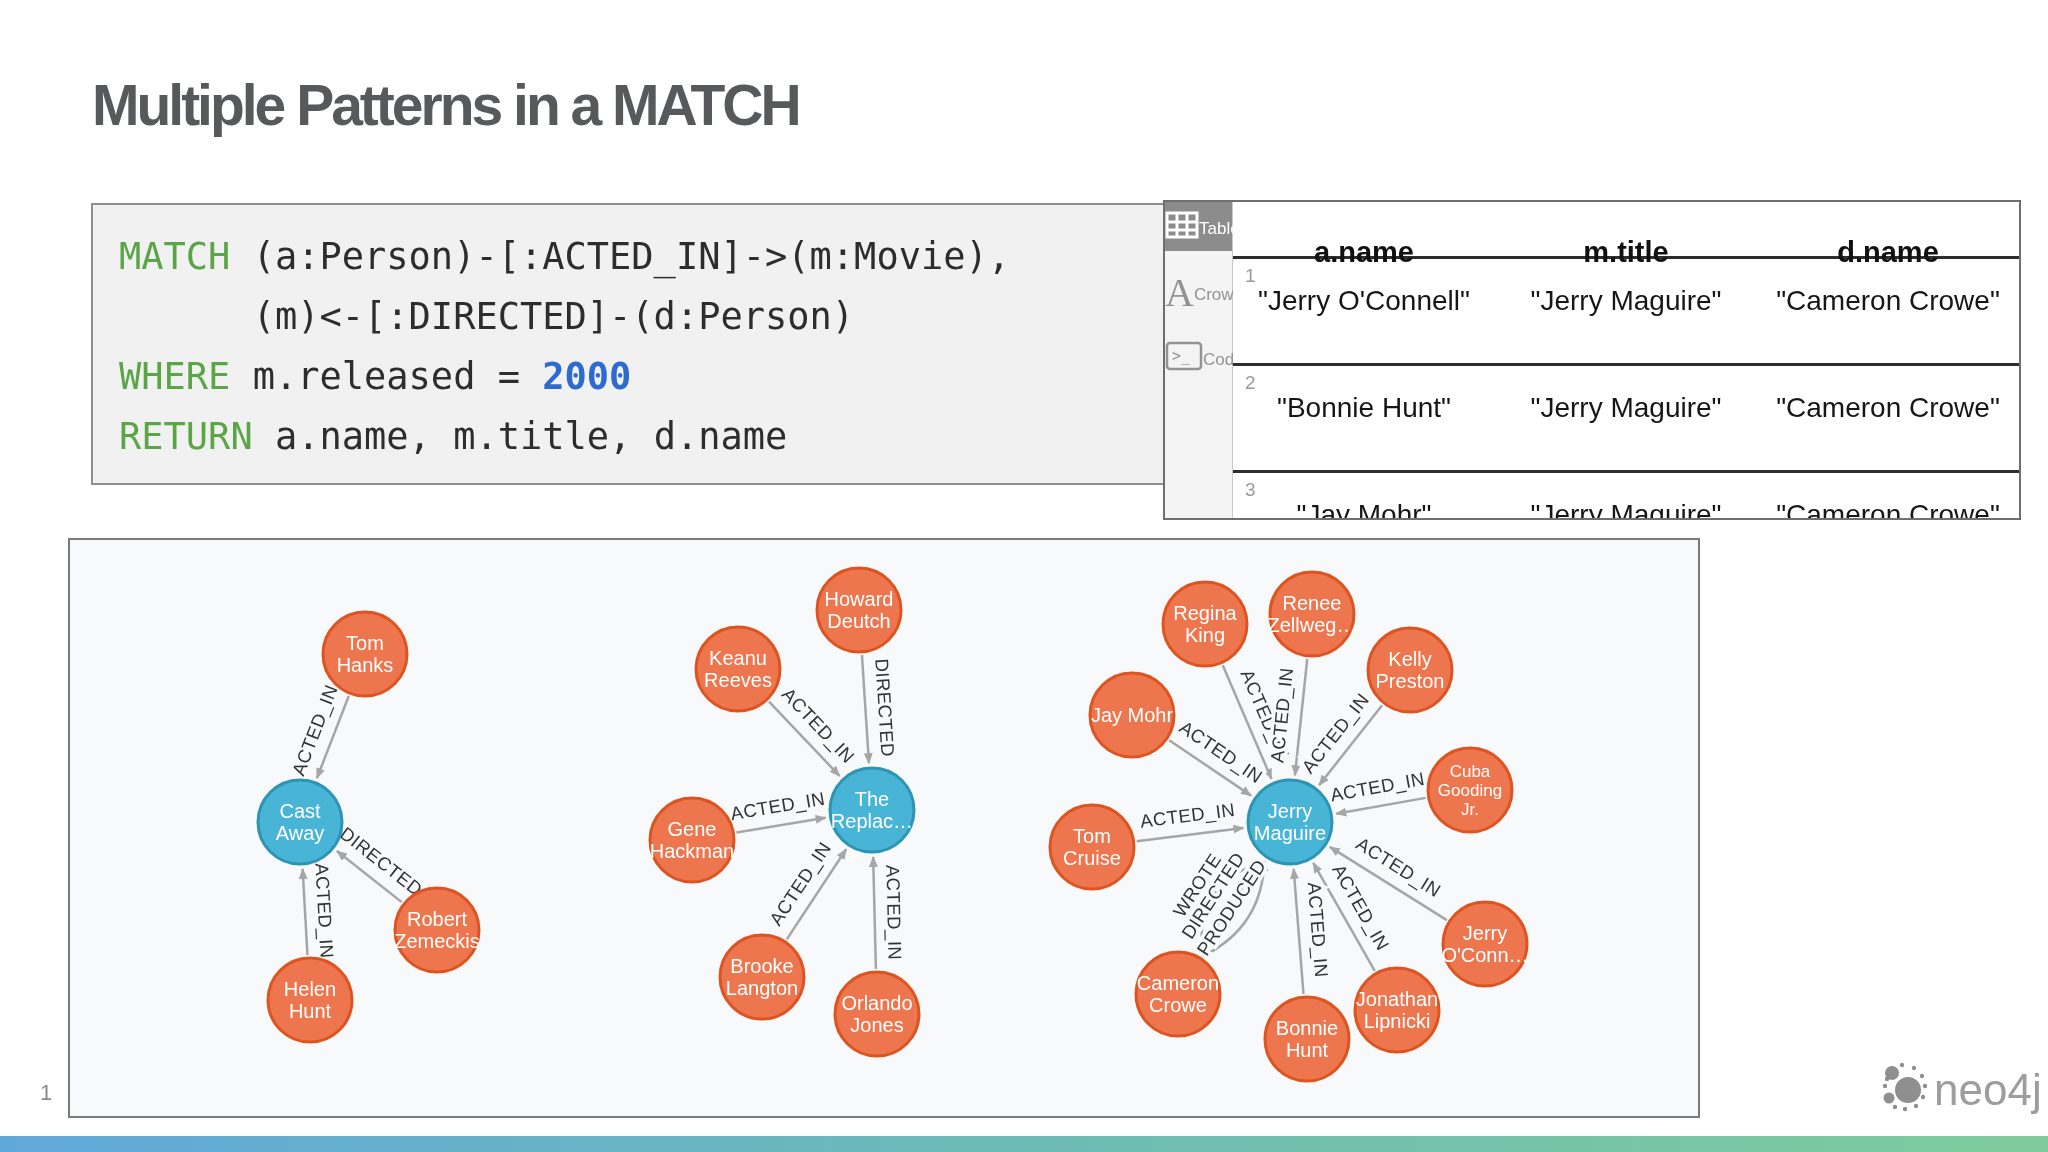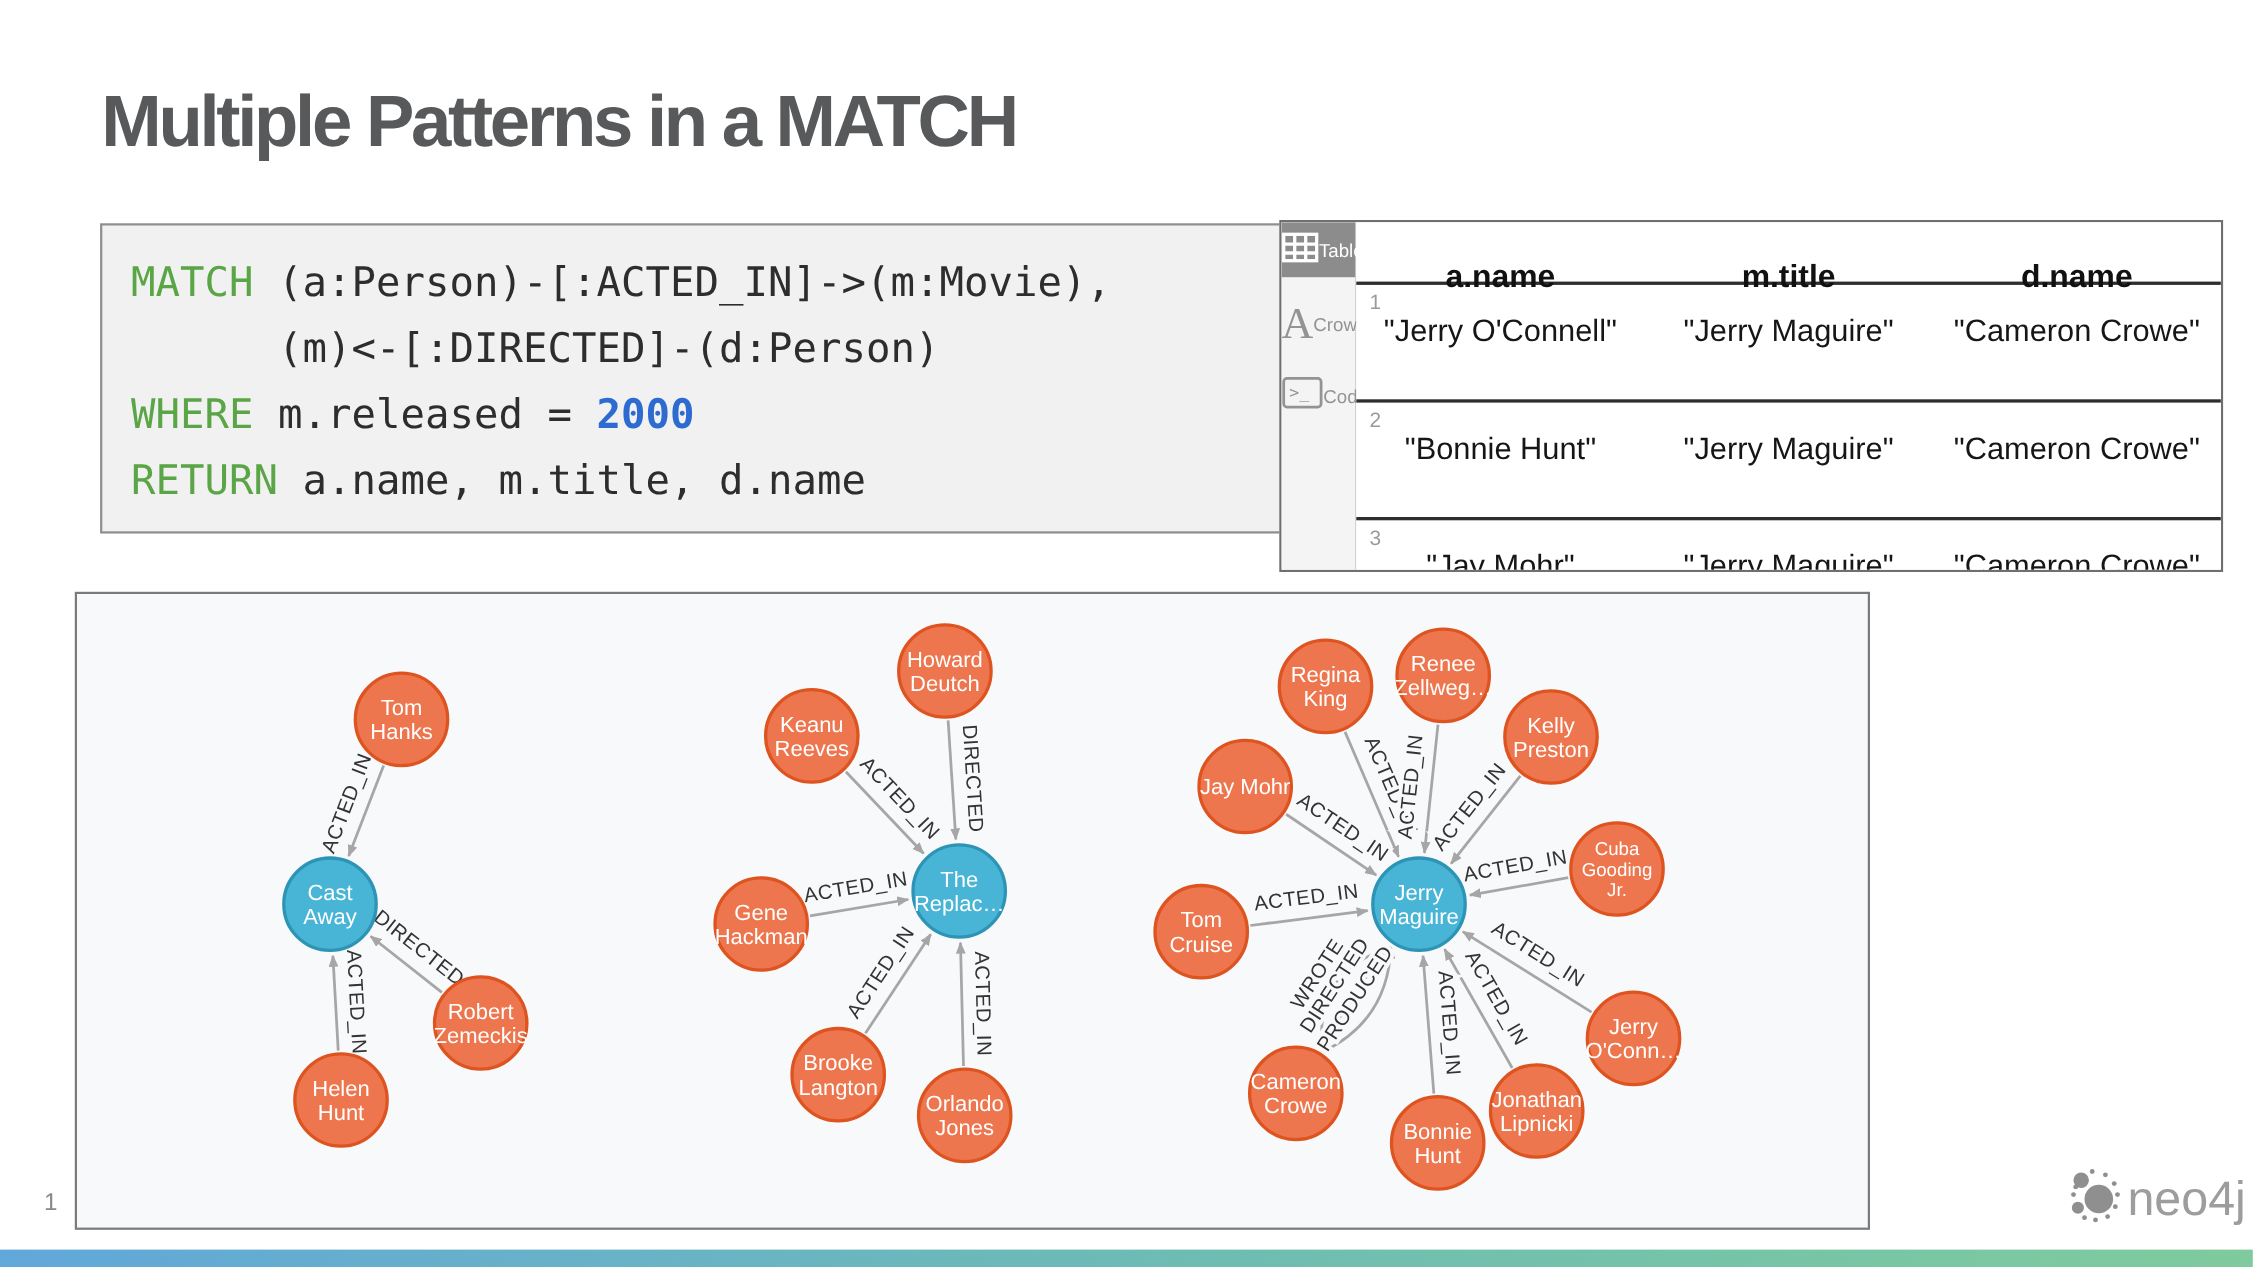--- a/index.html
+++ b/index.html
@@ -2,21 +2,21 @@
 <html><head>
 <meta charset="utf-8">
 <style>
   html,body{margin:0;padding:0;}
   body{
     width:2048px;height:1152px;position:relative;overflow:hidden;
     background:#ffffff;font-family:"Liberation Sans",sans-serif;
   }
   .title{
     position:absolute;left:92px;top:72px;
-    font-size:66px;font-weight:bold;color:#58595b;letter-spacing:-3px;
+    font-size:57px;font-weight:bold;color:#58595b;letter-spacing:-3px;
     white-space:nowrap;
   }
   
   .code-block{
     position:absolute;left:91px;top:203px;width:1246px;height:282px;
     box-sizing:border-box;background:#f1f1f2;border:2px solid #8e8e8e;
     font-family:"DejaVu Sans Mono","Liberation Mono",monospace;
     font-size:37px;line-height:60px;padding:22px 0 0 26px;
     white-space:pre;color:#2d2d2d;
   }

